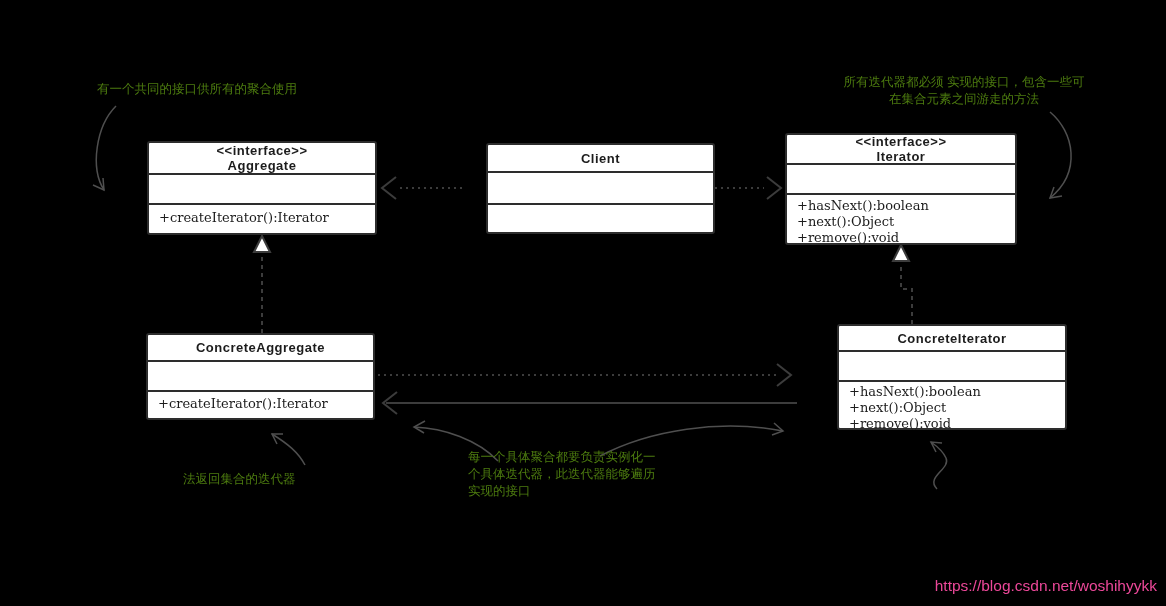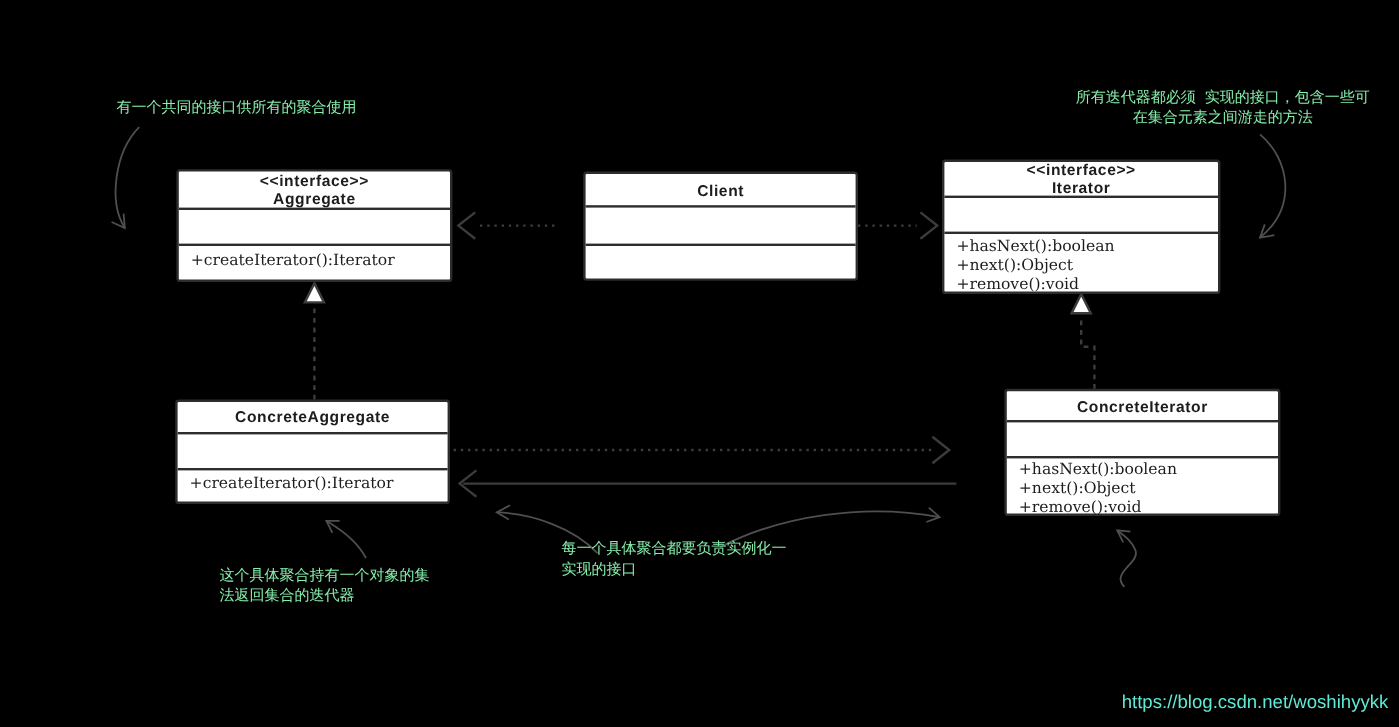--- a/index.html
+++ b/index.html
@@ -15,28 +15,28 @@
     display:flex;flex-direction:column;align-items:center;justify-content:center;
     font-weight:bold;font-size:13px;line-height:15px;
     border-bottom:2px solid #2d2d2d;letter-spacing:0.5px;
   }
   .uml-attrs{border-bottom:2px solid #2d2d2d;}
   .uml-methods{
     font-family:"DejaVu Serif",serif;font-size:13px;line-height:16px;
     padding:5px 0 0 10px;box-sizing:border-box;
   }
   .note{
-    position:absolute;color:#86efac;font-size:12.5px;line-height:17px;
+    position:absolute;color:#4d7c0f;font-size:12.5px;line-height:17px;
     font-family:"Liberation Sans",sans-serif;
   }
   .note span{display:block;}
   .note.center{text-align:center;}
   #arrows{position:absolute;left:0;top:0;pointer-events:none;}
   #watermark{
-    position:absolute;top:577px;right:9px;color:#5eead4;font-size:15.5px;
+    position:absolute;top:577px;right:9px;color:#ec4899;font-size:15.5px;
     font-family:"Liberation Sans",sans-serif;
   }
 </style>
 </head>
 <body>
 
 <div id="stage">
 
   <svg id="arrows" width="1166" height="606" viewBox="0 0 1166 606">
 
@@ -149,31 +149,31 @@
       <div>+hasNext():boolean</div>
       <div>+next():Object</div>
       <div>+remove():void</div>
     </div>
   </div>
 
   <div class="note" style="left:97px;top:81px;">
     <span>有一个共同的接口供所有的聚合使用</span>
   </div>
 
-  <div class="note center" style="left:879px;top:74px;width:280px;font-family:Liberation Mono, monospace;">
+  <div class="note center" style="left:824px;top:74px;width:280px;">
     <span>所有迭代器都必须 实现的接口，包含一些可</span>
     <span>在集合元素之间游走的方法</span>
   </div>
 
   <div class="note" style="left:183px;top:471px;">
-    <span>这个具体聚合持有一个对象的集</span>
     <span>法返回集合的迭代器</span>
   </div>
 
   <div class="note" style="left:468px;top:449px;">
     <span>每一个具体聚合都要负责实例化一</span>
+    <span>个具体迭代器，此迭代器能够遍历</span>
     <span>实现的接口</span>
   </div>
 
 
   <div id="watermark">https://blog.csdn.net/woshihyykk</div>
 
 </div>
 
 </body></html>

